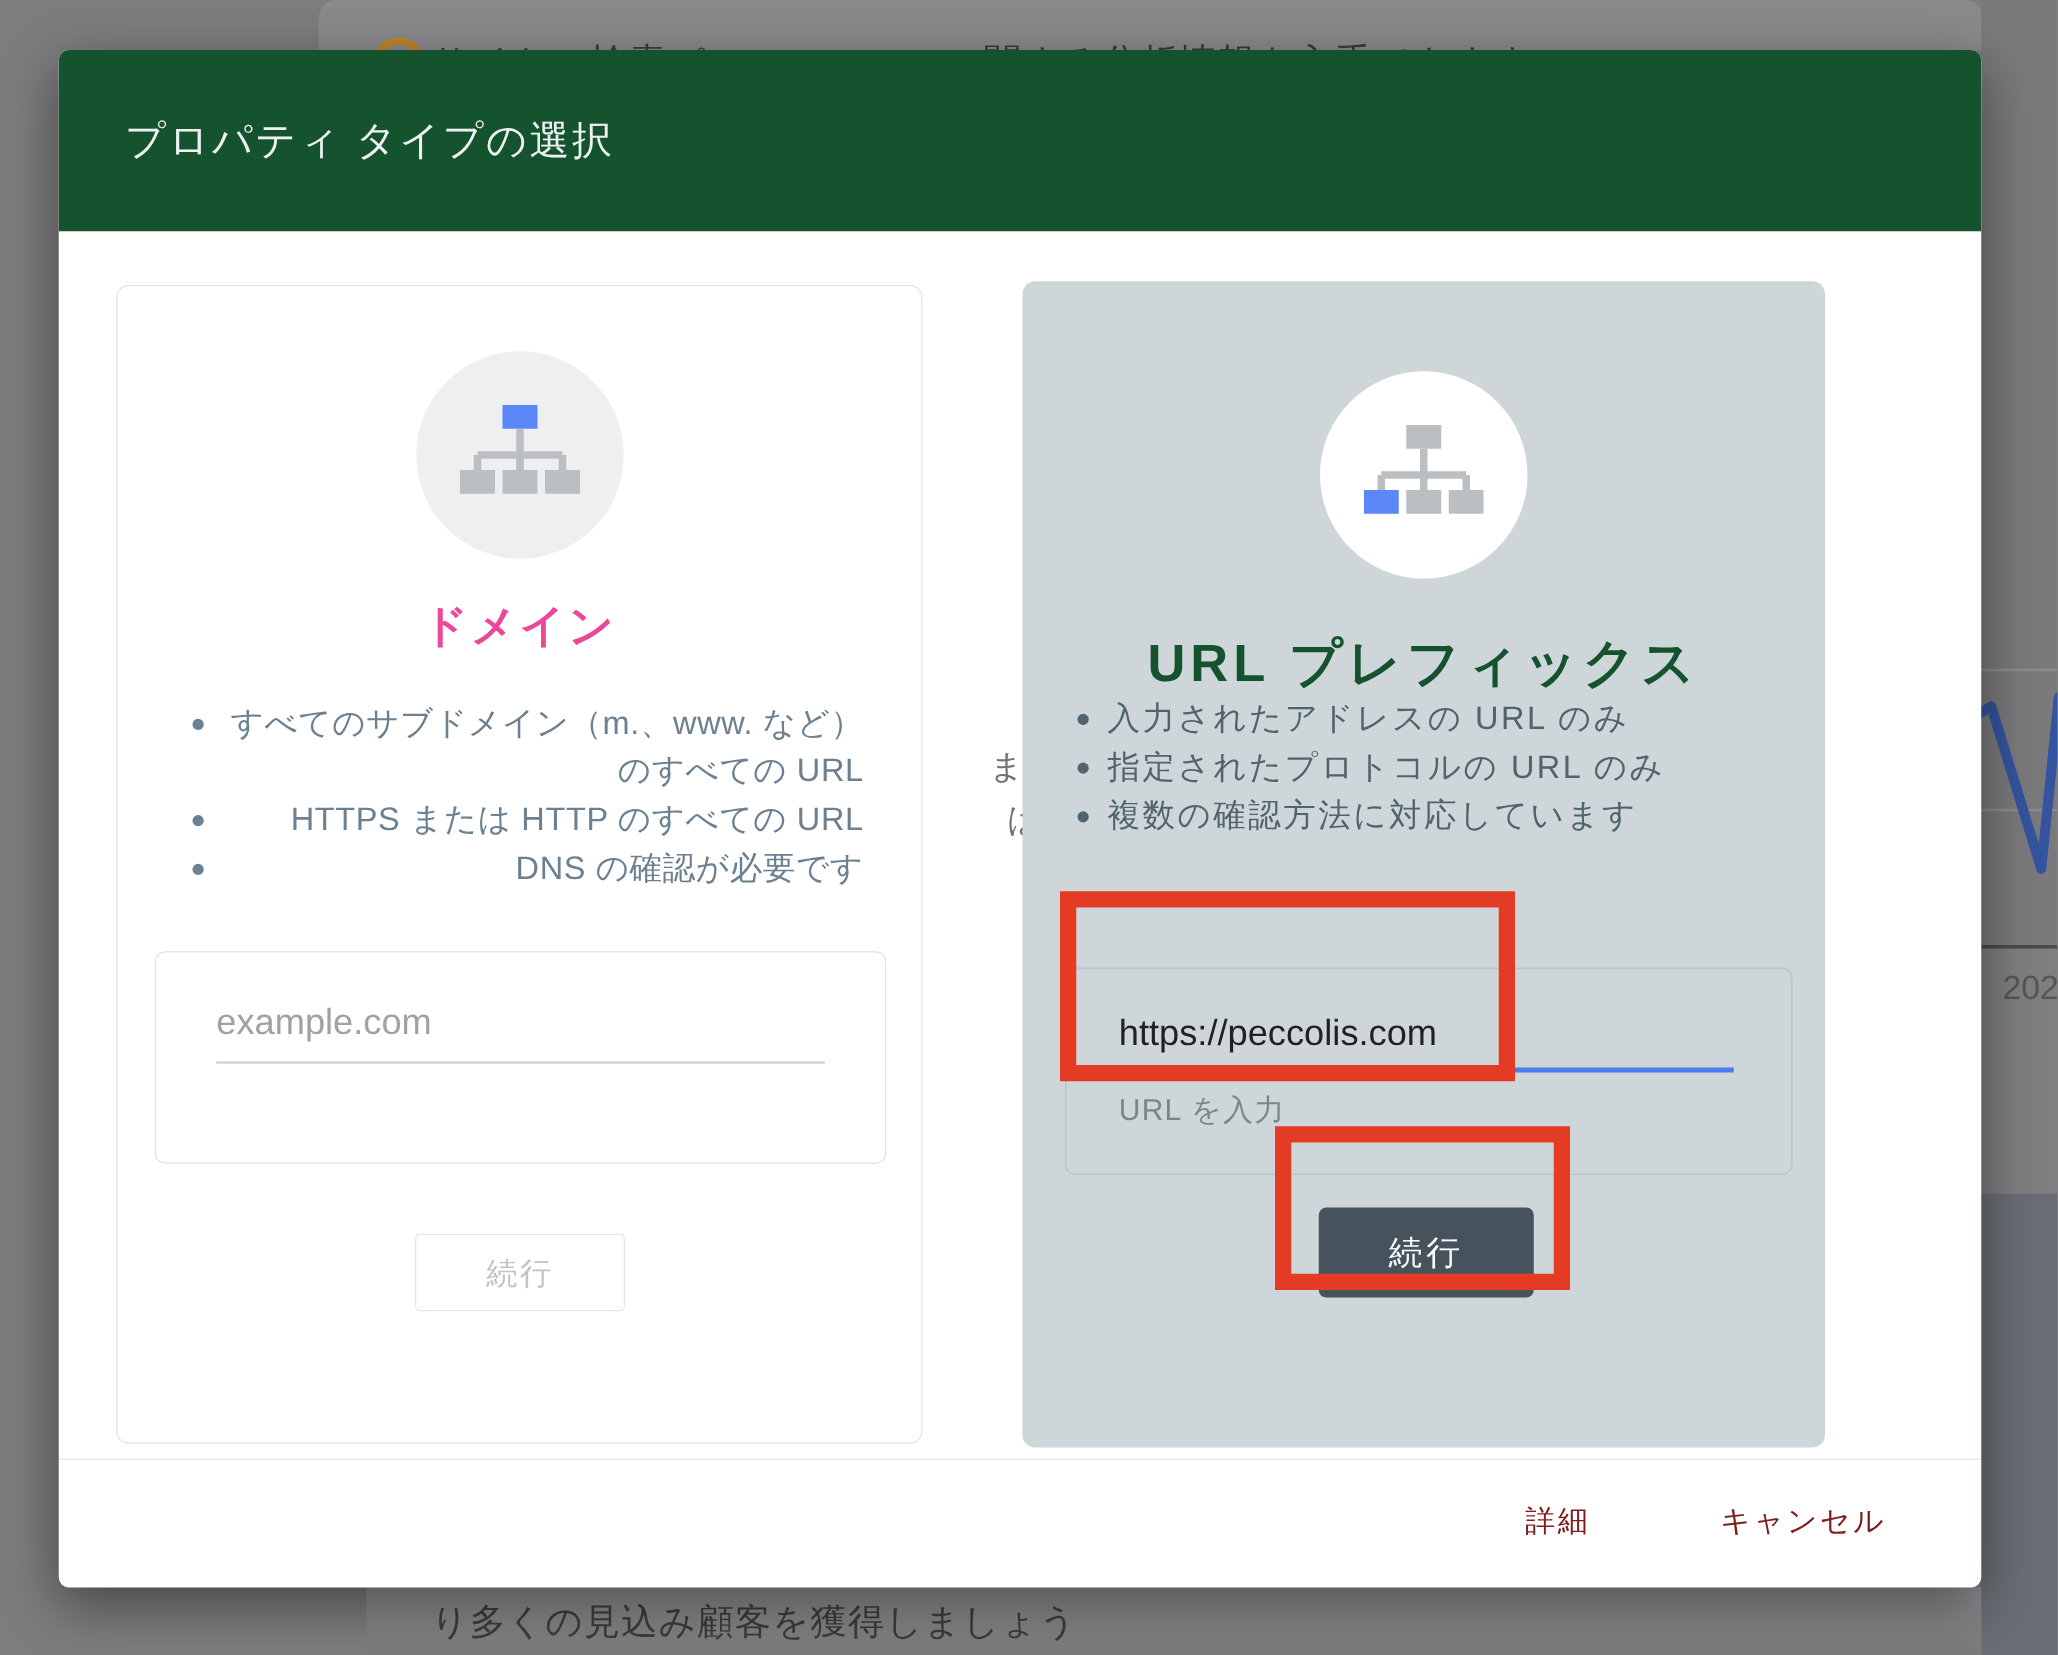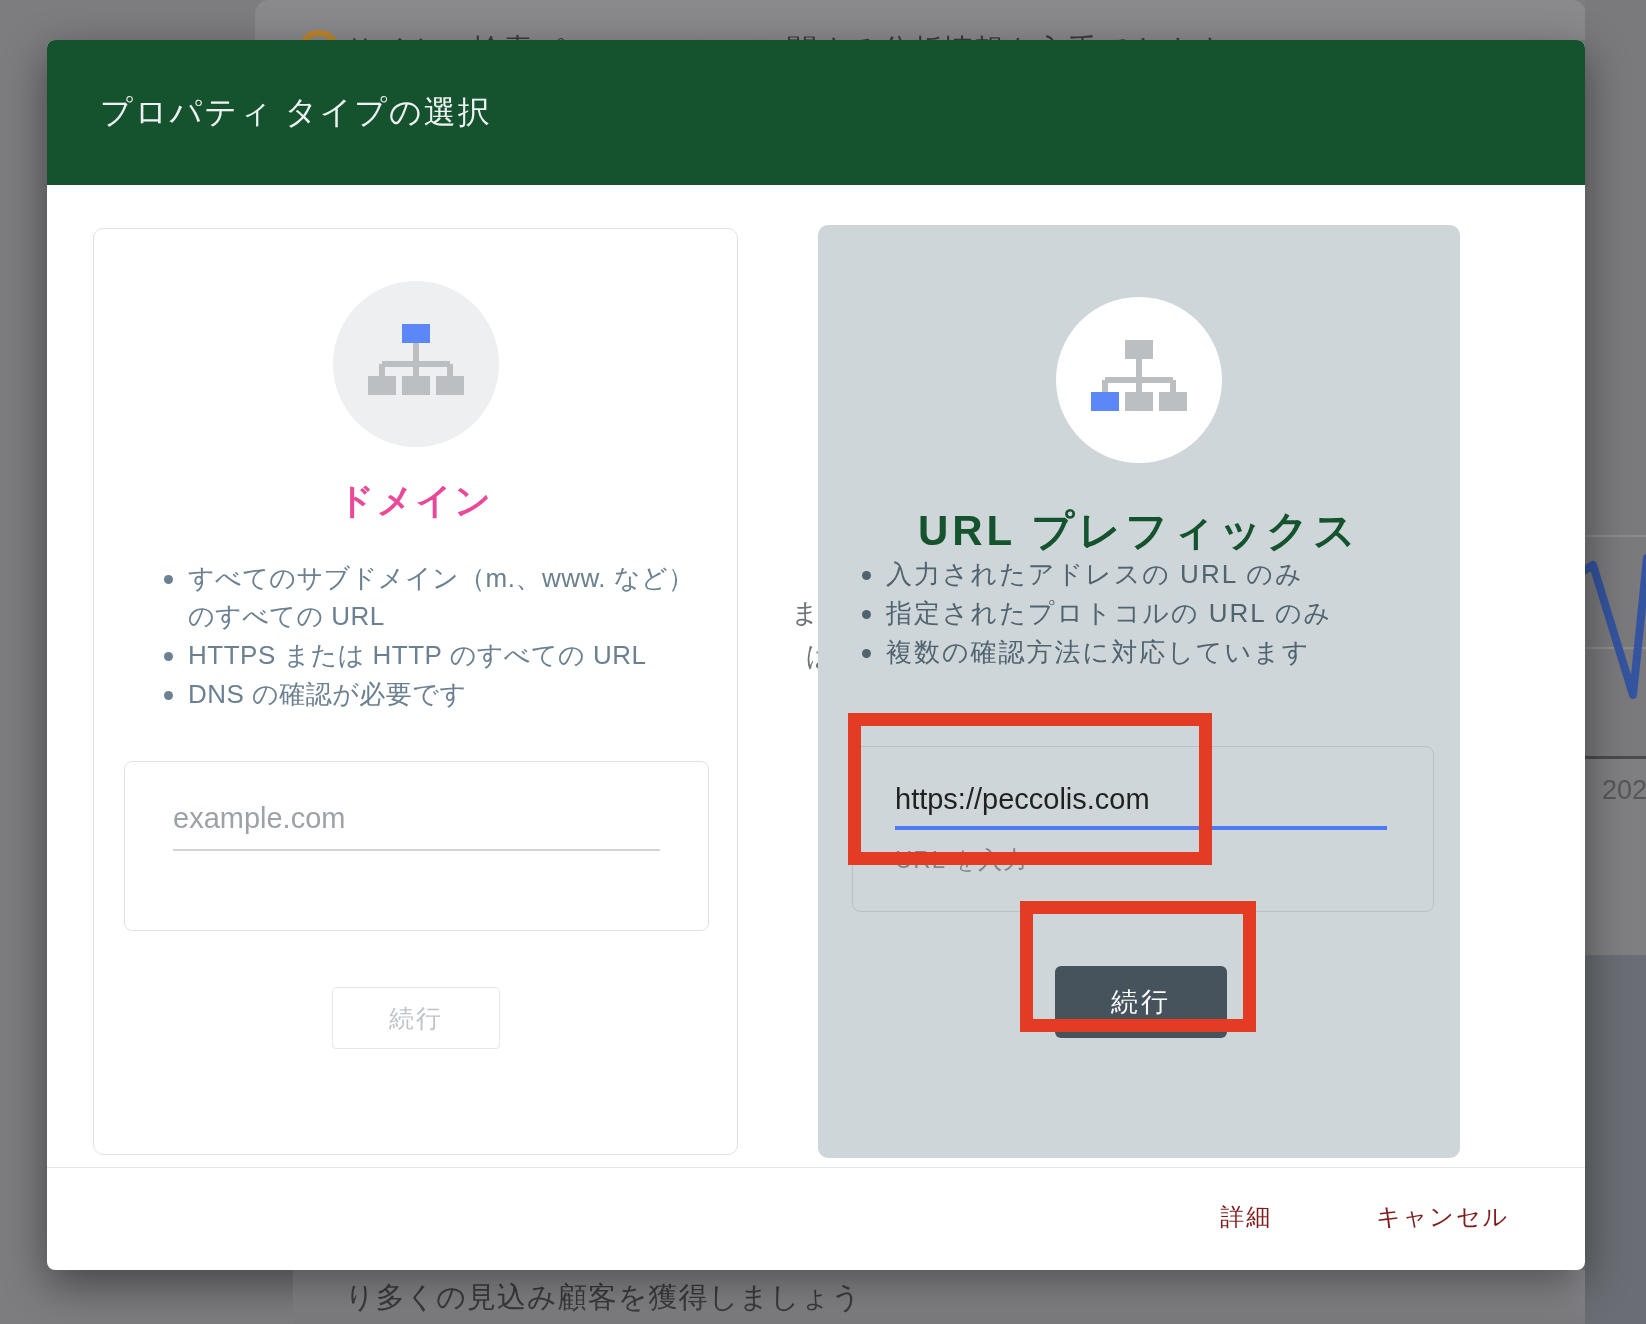--- a/index.html
+++ b/index.html
@@ -34,29 +34,29 @@
   .card-domain{left:46px;top:188px;width:645px;height:927px;border:1px solid #dfe1e4;background:#fff;}
   .card-url{left:771px;top:185px;width:642px;height:933px;background:#cfd6da;}
   .icon-circle{position:absolute;width:166px;height:166px;border-radius:50%;
     display:flex;align-items:center;justify-content:center;}
   .card-domain .icon-circle{left:239px;top:52px;background:#edeff1;}
   .card-url .icon-circle{left:238px;top:72px;background:#ffffff;}
   .card-title{position:absolute;left:0;right:0;text-align:center;font-weight:700;}
   .card-domain .card-title{top:248px;font-size:36px;color:#ec4899;letter-spacing:2px;}
   .card-url .card-title{top:278px;font-size:42px;color:#14532d;letter-spacing:4px;}
   .bullets{position:absolute;margin:0;list-style:none;padding:0;}
-  .card-domain .bullets{left:62px;top:330px;width:545px;}
+  .card-domain .bullets{left:52px;top:330px;width:545px;text-align:right;}
   .card-url .bullets{left:36px;top:330px;width:560px;}
   .bullets li{position:relative;padding-left:32px;font-size:26px;line-height:38px;margin-bottom:1px;}
   .card-domain .bullets li{color:#6b8090;letter-spacing:.5px;}
   .card-url .bullets li{color:#50646f;letter-spacing:2px;line-height:38px;}
   .bullets li::before{content:"";position:absolute;left:8px;top:16px;width:9px;height:9px;border-radius:50%;background:currentColor;}
   .input-box{position:absolute;box-sizing:border-box;border-radius:8px;}
   .card-domain .input-box{left:30px;top:532px;width:585px;height:170px;border:1px solid #dfe1e4;padding:40px 48px 0;}
-  .card-url .input-box{left:34px;top:521px;width:582px;height:166px;border:1px solid #b7c1c7;padding:36px 42px 0;}
+  .card-url .input-box{left:34px;top:549px;width:582px;height:166px;border:1px solid #b7c1c7;padding:36px 42px 0;}
   .txt-input{display:block;background:transparent;border:none;outline:none;
     font-family:"Liberation Sans","DejaVu Sans",sans-serif;}
   .card-domain .txt-input{width:487px;font-size:29px;color:#3c4043;border-bottom:2px solid #d2d4d6;padding:0 0 14px 0;}
   .card-domain .txt-input::placeholder{color:#9da2a7;opacity:1;}
   .card-url .txt-input{width:492px;font-size:29px;color:#1f2124;border-bottom:4px solid #4d7bf3;padding:0 0 10px 0;}
   .input-helper{display:block;margin-top:14px;font-size:24px;}
   .card-domain .input-helper{color:#9aa0a6;letter-spacing:1px;}
   .card-url .input-helper{color:#7c858a;letter-spacing:1px;}
   .btn{position:absolute;display:flex;align-items:center;justify-content:center;
     box-sizing:border-box;cursor:pointer;font-family:inherit;}

